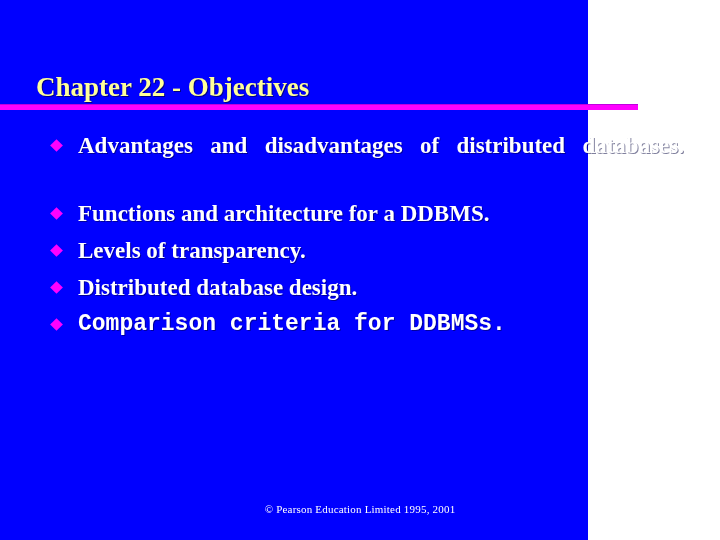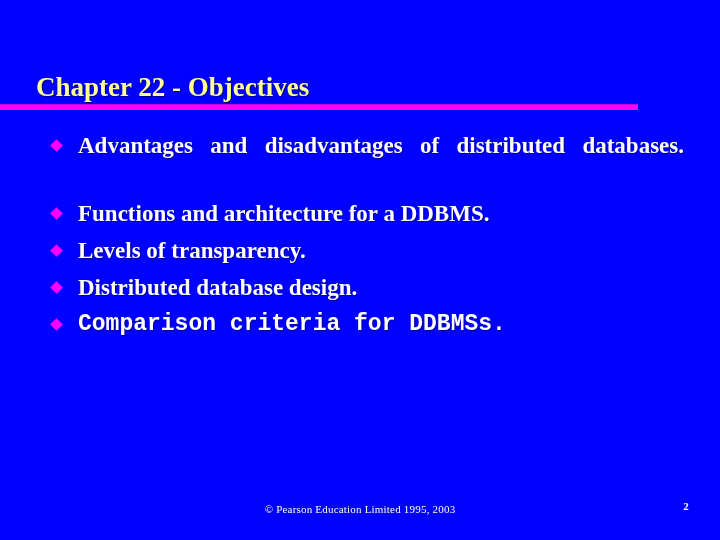--- a/index.html
+++ b/index.html
@@ -9,21 +9,21 @@
   }
   body {
     width: 720px;
     height: 540px;
     overflow: hidden;
     font-family: "Liberation Serif", "DejaVu Serif", serif;
   }
 
   #slide {
     position: relative;
-    width: 720px;
+    width: 588px;
     height: 540px;
     background: #0000FF;
     box-sizing: border-box;
   }
 
   
   #title-block {
     position: absolute;
     left: 36px;
     top: 71px;
@@ -158,17 +158,17 @@
       <span class="bullet-text">Distributed database design.</span>
     </div>
 
     <div class="bullet-row">
       <span class="bullet-marker"></span>
       <span class="bullet-text">Comparison criteria for DDBMSs.</span>
     </div>
 
   </div>
 
-  <div id="footer-copyright">© Pearson Education Limited 1995, 2003</div>
+  <div id="footer-copyright">© Pearson Education Limited 1995, 2001</div>
 
   <div id="page-number">2</div>
 
 </div>
 
 </body></html>

